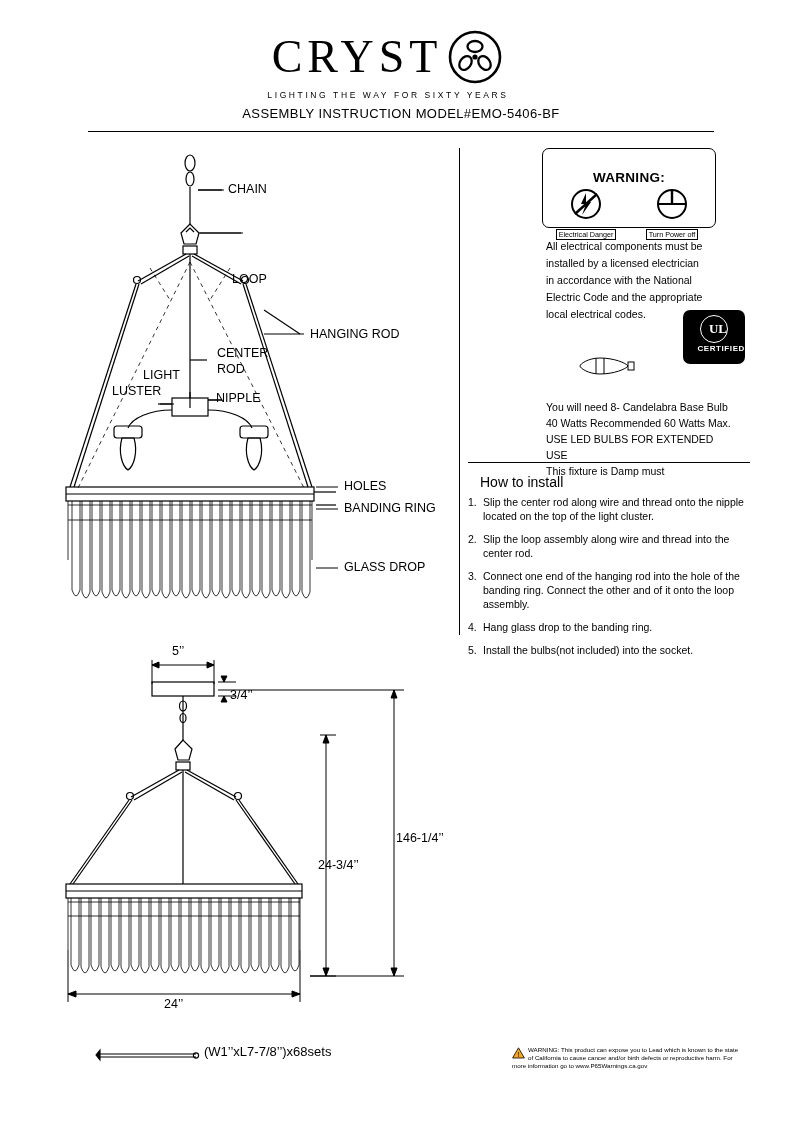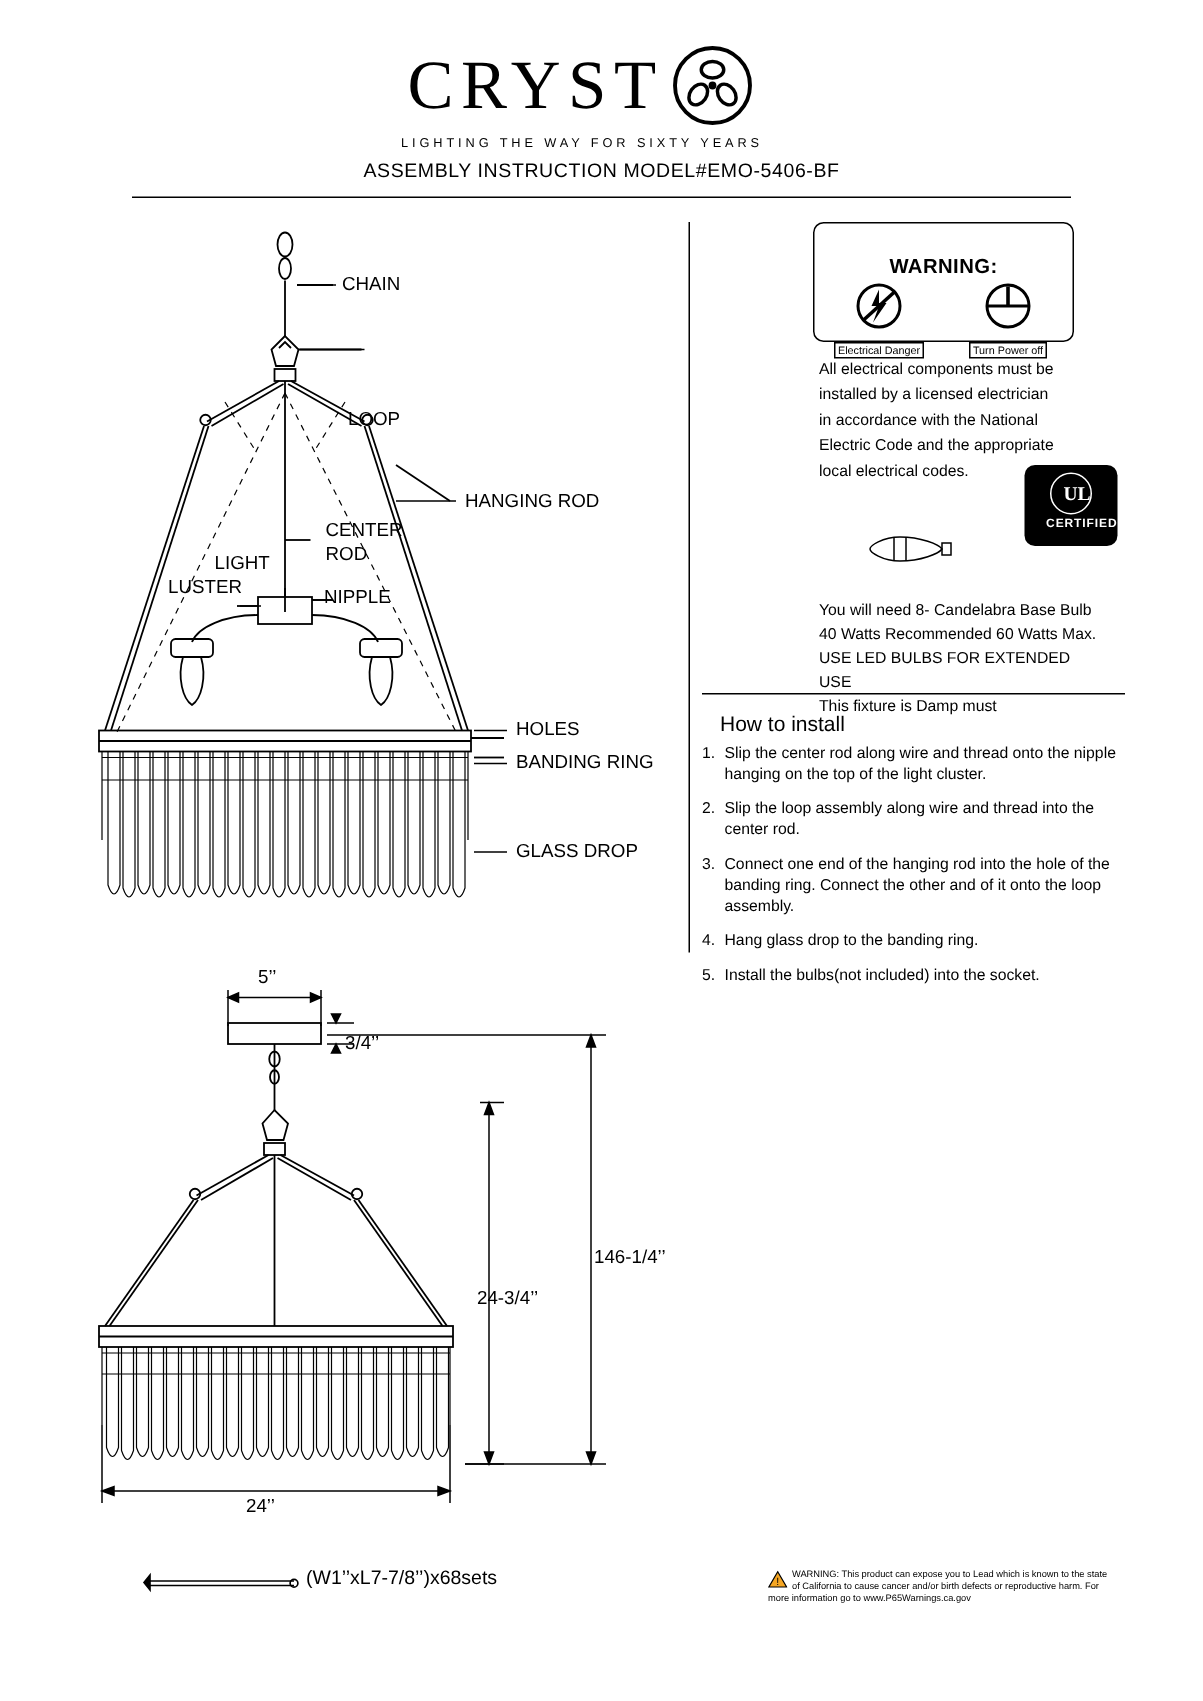--- a/index.html
+++ b/index.html
@@ -525,21 +525,21 @@
     <div>40 Watts Recommended 60 Watts Max.</div>
     <div>USE LED BULBS FOR EXTENDED USE</div>
     <div>This fixture is Damp must</div>
   </div>
 
   <div class="rule-mid"></div>
   <div class="howto-h">How to install</div>
   <ul class="howto-list">
     <li>
       <span class="num">1.</span>
-      <span>Slip the center rod  along wire and thread onto the nipple hanging on the top of the light cluster.</span>
+      <span>Slip the center rod  along wire and thread onto the nipple located on the top of the light cluster.</span>
     </li>
     <li>
       <span class="num">2.</span>
       <span>Slip the loop assembly along wire and thread into  the center rod.</span>
     </li>
     <li>
       <span class="num">3.</span>
       <span>Connect one end of the hanging rod into the hole of the banding ring. Connect the other and of it onto the loop assembly.</span>
     </li>
     <li>

